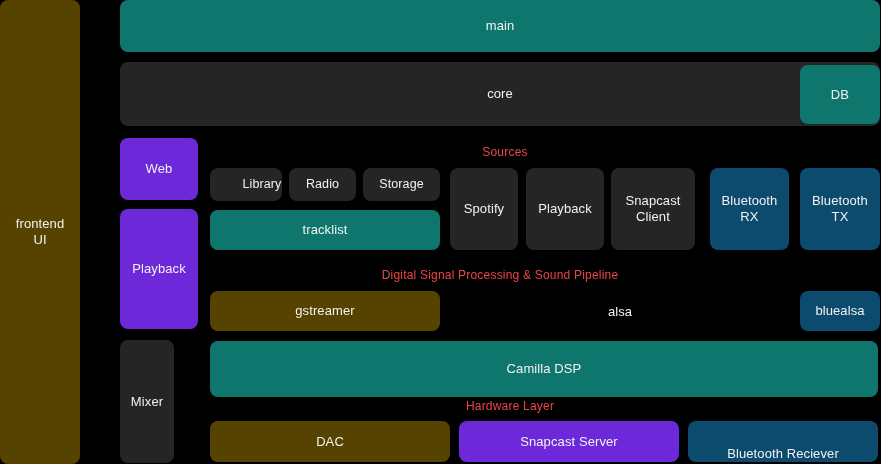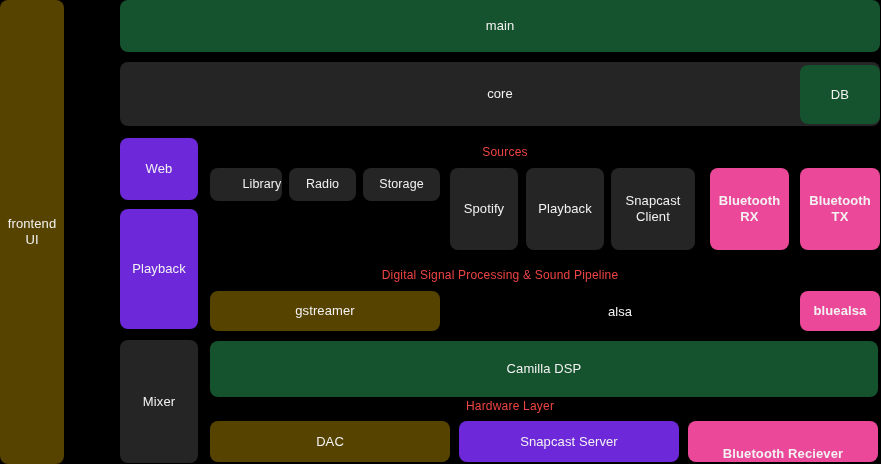--- a/index.html
+++ b/index.html
@@ -24,22 +24,22 @@
     text-align: center;
     border-radius: 8px;
     color: #f2f2f2;
     font-size: 13px;
     line-height: 1.22;
     letter-spacing: 0.1px;
     white-space: pre-line;
   }
   
   .c-dark      { background: #252525; }
-  .c-mid       { background: #14532d; }
-  .c-teal      { background: #ec4899; font-weight: bold; }
+  .c-mid       { background: #0f766e; }
+  .c-teal      { background: #0c4a6e; }
   .c-brown     { background: #6d28d9; }
   .c-olive     { background: #574300; }
 
   .grouplabel {
     position: absolute;
     color: #ef4444;
     font-size: 12px;
     letter-spacing: 0.2px;
     text-align: center;
     white-space: nowrap;
@@ -54,21 +54,21 @@
   .node.bar-label {
     justify-content: center;
   }
   .small { font-size: 12.5px; }
 </style>
 </head>
 <body>
 
 <div id="canvas">
 
-  <div class="node c-olive" style="left:0px; top:0px; width:64px; height:464px;">
+  <div class="node c-olive" style="left:0px; top:0px; width:80px; height:464px;">
     <span>frontend
 UI</span>
   </div>
 
   <div class="node c-mid bar-label" style="left:120px; top:0px; width:760px; height:52px;">
     <span>main</span>
   </div>
 
   <div class="node c-dark bar-label" style="left:120px; top:62px; width:760px; height:64px;">
     <span>core</span>
@@ -79,36 +79,39 @@
   </div>
 
   <div class="node c-brown" style="left:120px; top:138px; width:78px; height:62px;">
     <span>Web</span>
   </div>
 
   <div class="node c-brown" style="left:120px; top:209px; width:78px; height:120px;">
     <span>Playback</span>
   </div>
 
-  <div class="node c-dark" style="left:120px; top:340px; width:78px; height:123px;">
+  <div class="node c-dark" style="left:120px; top:340px; width:54px; height:123px;">
     <span>Mixer</span>
   </div>
 
   <div class="grouplabel" style="left:440px; top:145px; width:130px;">Sources</div>
 
   <div class="node c-dark small" style="left:210px; top:168px; width:72px; height:33px;padding-left:32px;">
     <span>Library</span>
   </div>
   <div class="node c-dark small" style="left:289px; top:168px; width:67px; height:33px;">
     <span>Radio</span>
   </div>
   <div class="node c-dark small" style="left:363px; top:168px; width:77px; height:33px;">
     <span>Storage</span>
   </div>
 
+  <div class="node c-mid" style="left:210px; top:210px; width:230px; height:40px;">
+    <span>tracklist</span>
+  </div>
 
   <div class="node c-dark" style="left:450px; top:168px; width:68px; height:82px;">
     <span>Spotify</span>
   </div>
   <div class="node c-dark" style="left:526px; top:168px; width:78px; height:82px;">
     <span>Playback</span>
   </div>
   <div class="node c-dark" style="left:611px; top:168px; width:84px; height:82px;">
     <span>Snapcast
 Client</span>

